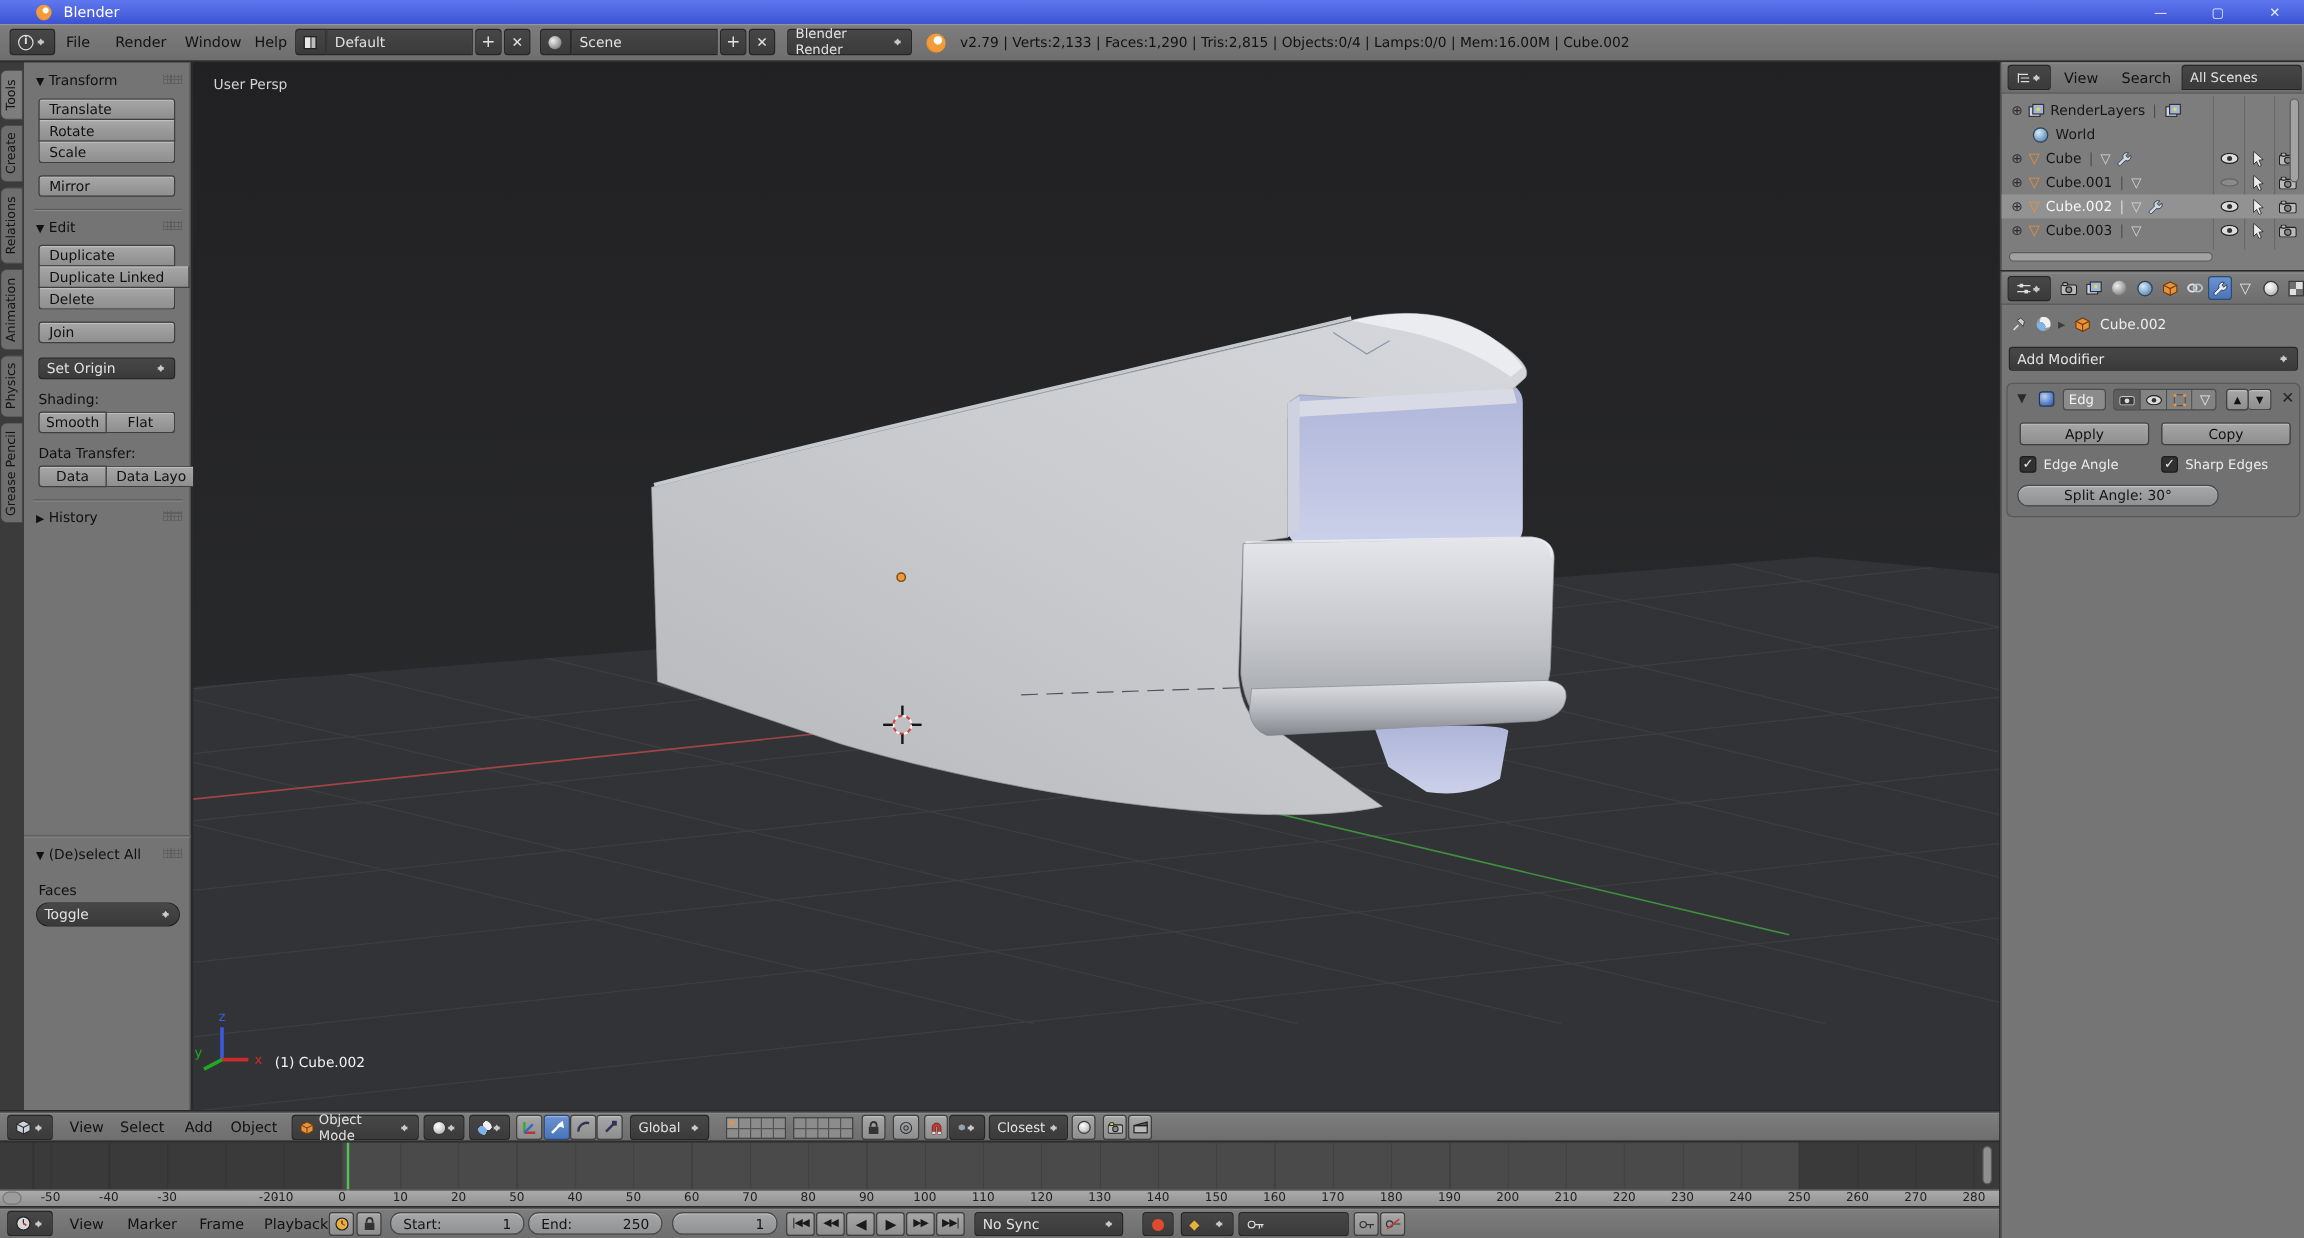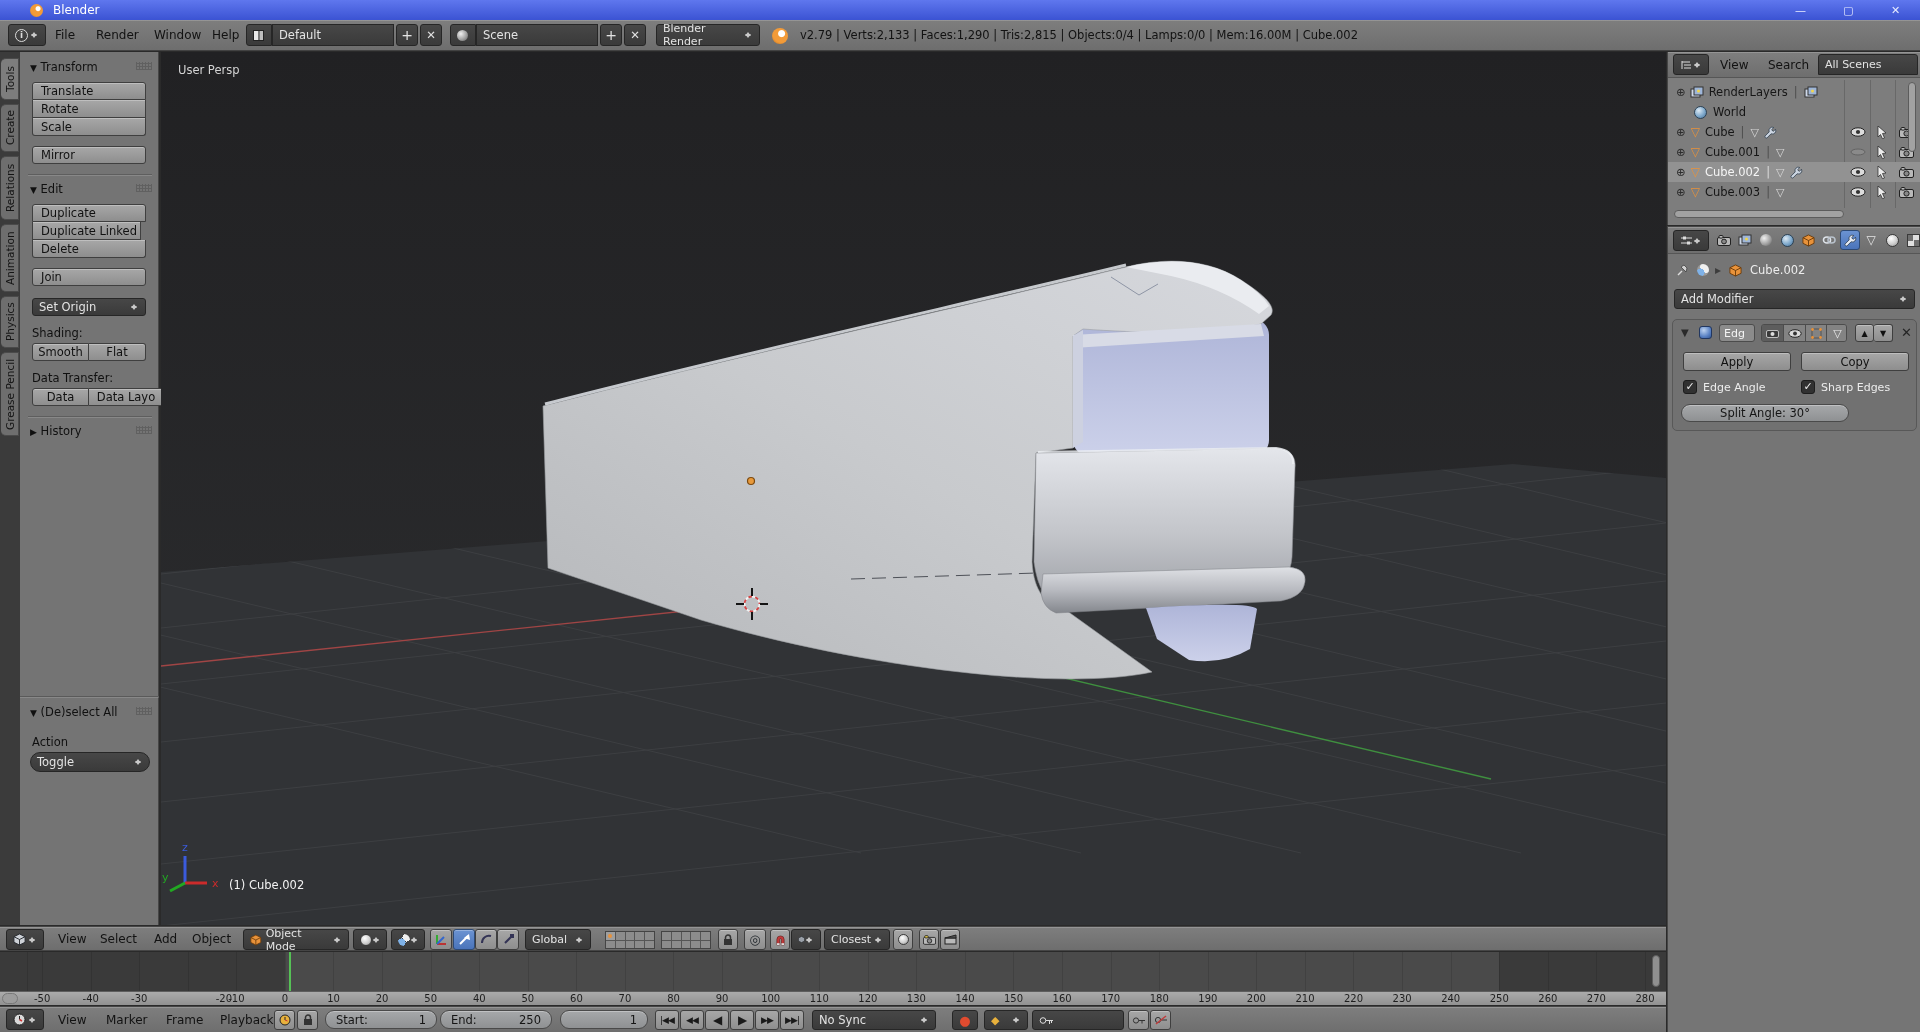--- a/index.html
+++ b/index.html
@@ -133,21 +133,21 @@
       </div>
     <div class="btn left" style="left:12px;top:94px;width:114px;height:18px;">
         <span>Mirror</span>
       </div>
     <div class="divider" style="left:8px;top:122px;width:124px;"></div>
     <span class="panel-title" style="left:10px;top:130px;"><span style="font-size:9px;">▼</span>&nbsp;<span>Edit</span></span>
     <div class="grip" style="right:6px;top:132px;"></div>
     <div class="btn left grp-top" style="left:12px;top:152px;width:114px;height:18px;">
         <span>Duplicate</span>
       </div>
-    <div class="btn left grp-mid" style="left:12px;top:170px;width:109px;height:18px;">
+    <div class="btn left grp-mid" style="left:12px;top:170px;width:126px;height:18px;">
         <span>Duplicate Linked</span>
       </div>
     <div class="btn left grp-bot" style="left:12px;top:188px;width:114px;height:18px;">
         <span>Delete</span>
       </div>
     <div class="btn left" style="left:12px;top:216px;width:114px;height:18px;">
         <span>Join</span>
       </div>
     <div class="dark" style="left:12px;top:246px;width:114px;height:18px;">
       <span>Set Origin</span>
@@ -167,21 +167,21 @@
     <div class="btn" style="left:69px;top:336px;width:75px;height:18px;border-radius:0 3px 3px 0;border-left:none;overflow:hidden;">
         <span style="white-space:nowrap;">Data Layo</span>
       </div>
     <div class="divider" style="left:8px;top:364px;width:124px;"></div>
     <span class="panel-title" style="left:10px;top:372px;"><span style="font-size:9px;">▶</span>&nbsp;<span>History</span></span>
     <div class="grip" style="right:6px;top:374px;"></div>
 
     <div class="divider" style="left:0;top:644px;width:139px;background:#5a5a5a;"></div>
     <span class="panel-title" style="left:10px;top:653px;"><span style="font-size:9px;">▼</span>&nbsp;<span>(De)select All</span></span>
     <div class="grip" style="right:6px;top:655px;"></div>
-    <span class="panel-title" style="left:12px;top:683px;">Action</span>
+    <span class="panel-title" style="left:12px;top:683px;">Faces</span>
     <div class="dark" style="left:10px;top:700px;width:120px;height:20px;border-radius:10px;">
       <span>Toggle</span>
         <span class="spn"></span>
     </div>
   </div>
 
   <div class="abs" style="left:161px;top:52px;width:1505px;height:873px;background:#232325;">
     <svg width="1505" height="873">
       <defs>
         <linearGradient id="gSky" x1="0" y1="0" x2="0" y2="1">

